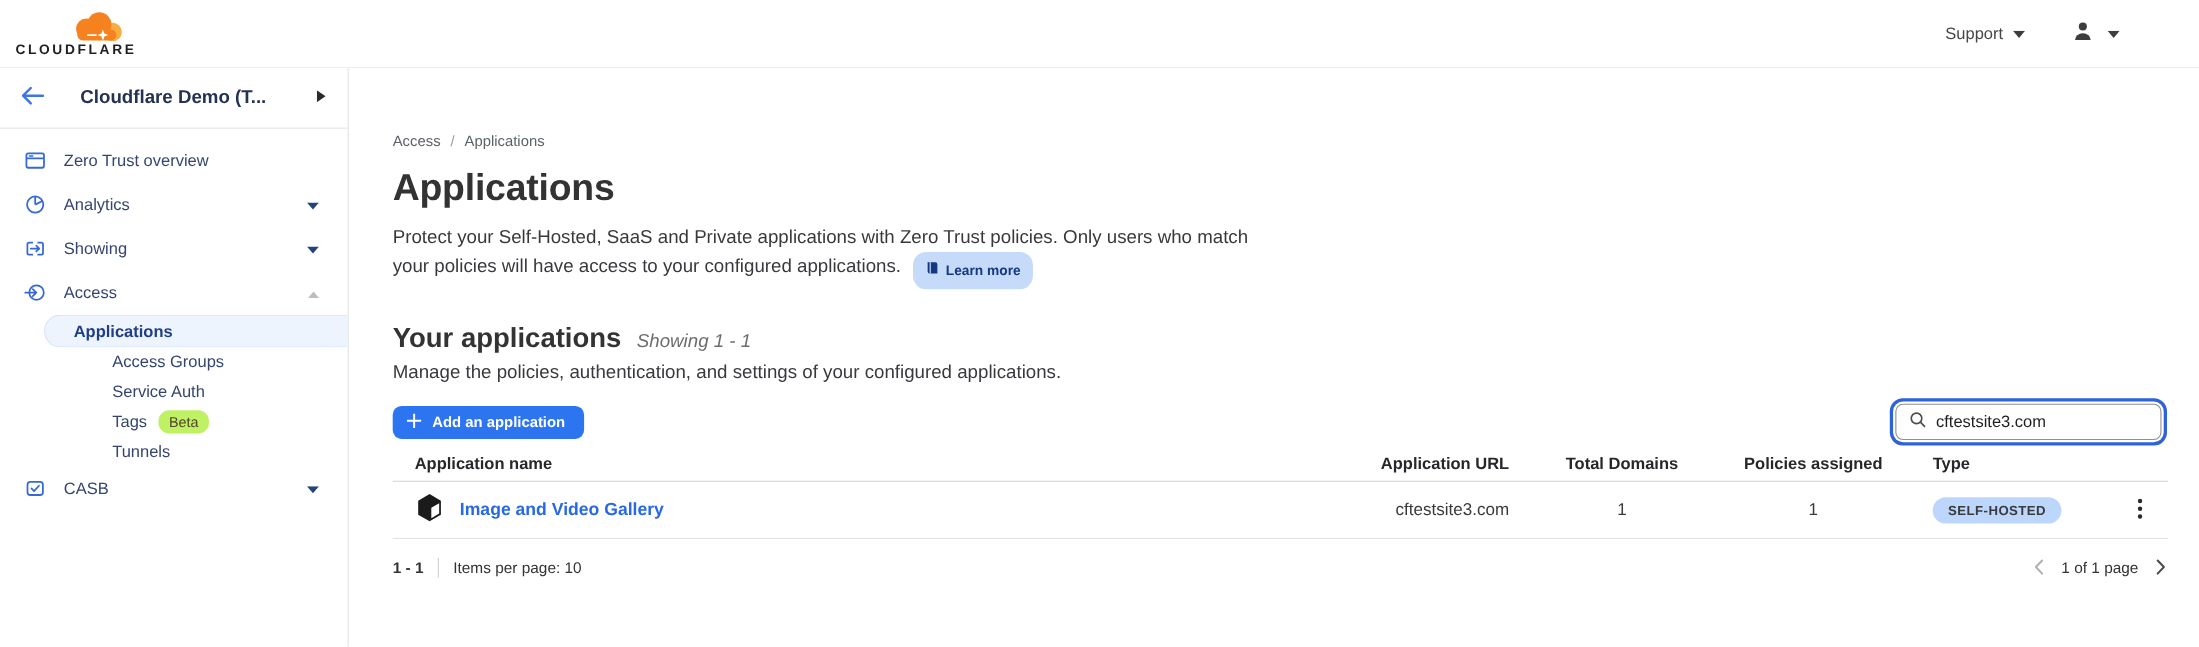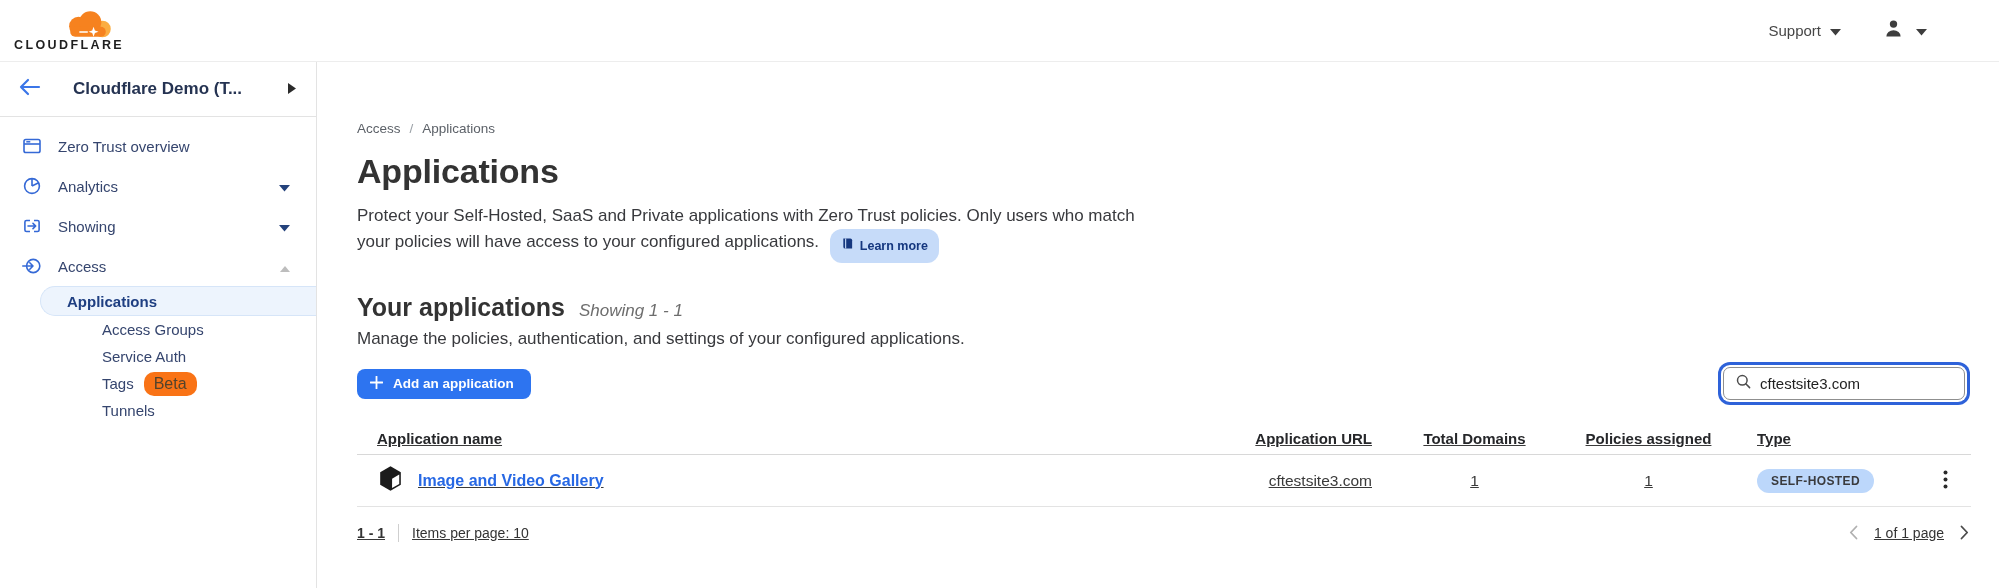--- a/index.html
+++ b/index.html
@@ -54,22 +54,22 @@
     height: 27px; display: flex; align-items: center;
     padding-left: 102px; font-size: 15px; color: #35456e; cursor: pointer;
   }
   .sub-item.selected {
     height: 30px; margin-left: 40px; padding-left: 26px;
     background: #edf4fd; border: 1px solid #d6e5f8; border-right: none;
     border-radius: 16px 0 0 16px;
     font-weight: 700; color: #1f3f82;
   }
   .beta-badge {
-    margin-left: 10px; background: #f97316; color: #53432c;
-    font-size: 16px; font-weight: 400; padding: 3px 10px; border-radius: 10px;
+    margin-left: 10px; background: #bef264; color: #53432c;
+    font-size: 13px; font-weight: 400; padding: 3px 10px; border-radius: 10px;
   }
 
   
   .main { flex: 1; padding: 0 28px 0 40px; }
   .breadcrumb { margin-top: 59px; display: flex; gap: 9px; font-size: 13.5px; color: #5c6168; }
   .breadcrumb .sep { color: #9aa0a6; }
   .breadcrumb .bc-link { cursor: pointer; }
   h1.page-title { margin-top: 16px; font-size: 34px; font-weight: 700; color: #333; letter-spacing: -0.2px; }
   .desc { margin-top: 12px; font-size: 17px; line-height: 26px; max-width: 800px; color: #38393d; }
   .learn-more {
@@ -95,21 +95,21 @@
     background: #fff; border: 1px solid #8f8f8f; border-radius: 7px;
     box-shadow: 0 0 0 2px #ffffff, 0 0 0 5px #2e62d9;
     margin-right: 6px;
   }
   .search-box input {
     border: none; outline: none; width: 100%;
     font-family: "Liberation Sans", sans-serif; font-size: 15px; color: #1f1f1f;
   }
 
   
-  .table { margin-top: 23px; text-decoration: underline; }
+  .table { margin-top: 6px; }
   .thead, .trow {
     display: grid;
     grid-template-columns: 585px 430px 205px 143px 200px 51px;
     align-items: center;
   }
   .thead { height: 32px; border-bottom: 1px solid #d8d8d8; font-size: 15px; font-weight: 700; color: #26272a; }
   .trow { height: 52px; border-bottom: 1px solid #e3e3e3; font-size: 15.5px; color: #3a3a3a; }
   .c-name { padding-left: 20px; display: flex; align-items: center; gap: 14px; }
   .c-url  { padding-left: 30px; text-align: right; }
   .c-center { text-align: center; }
@@ -259,20 +259,34 @@
         </div>
         <div class="sub-item">
           <span>Tags</span>
           <span class="beta-badge">Beta</span>
         </div>
         <div class="sub-item">
           <span>Tunnels</span>
         </div>
       </div>
 
+      <div class="nav-item">
+        <span class="nav-icon">
+          <svg width="20" height="20" viewBox="0 0 20 20">
+            <rect x="3" y="4" width="14" height="12" rx="2.6" fill="none" stroke="#3569d6" stroke-width="1.6"></rect>
+            <path d="M6.6 10 L9 12.4 L13.4 7.6" fill="none" stroke="#3569d6" stroke-width="1.6" stroke-linecap="round" stroke-linejoin="round"></path>
+          </svg>
+        </span>
+        <span class="nav-label">CASB</span>
+        <span>
+          <svg width="11" height="7" viewBox="0 0 11 7">
+              <path d="M0 0 H11 L5.5 6.5 Z" fill="#24427c"></path>
+            </svg>
+        </span>
+      </div>
     </div>
   </div>
 
   <div class="main">
     <div class="breadcrumb">
       <span class="bc-link">Access</span>
       <span class="sep">/</span>
       <span>Applications</span>
     </div>
 

